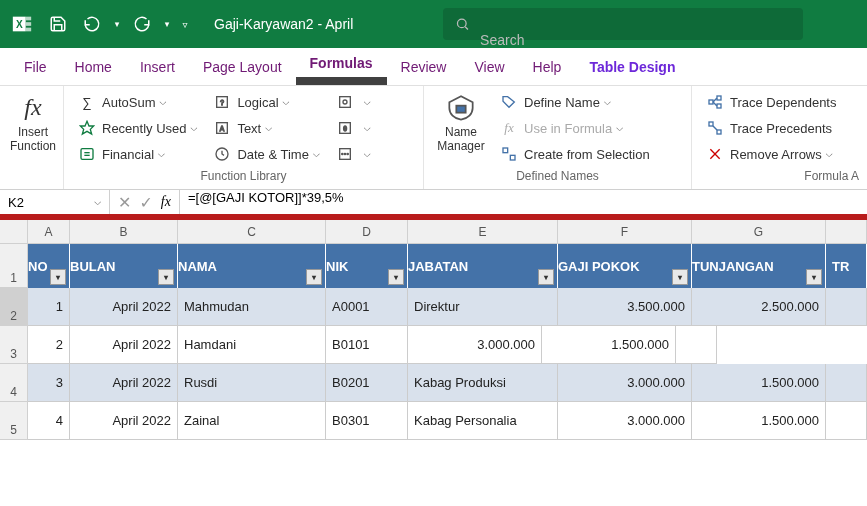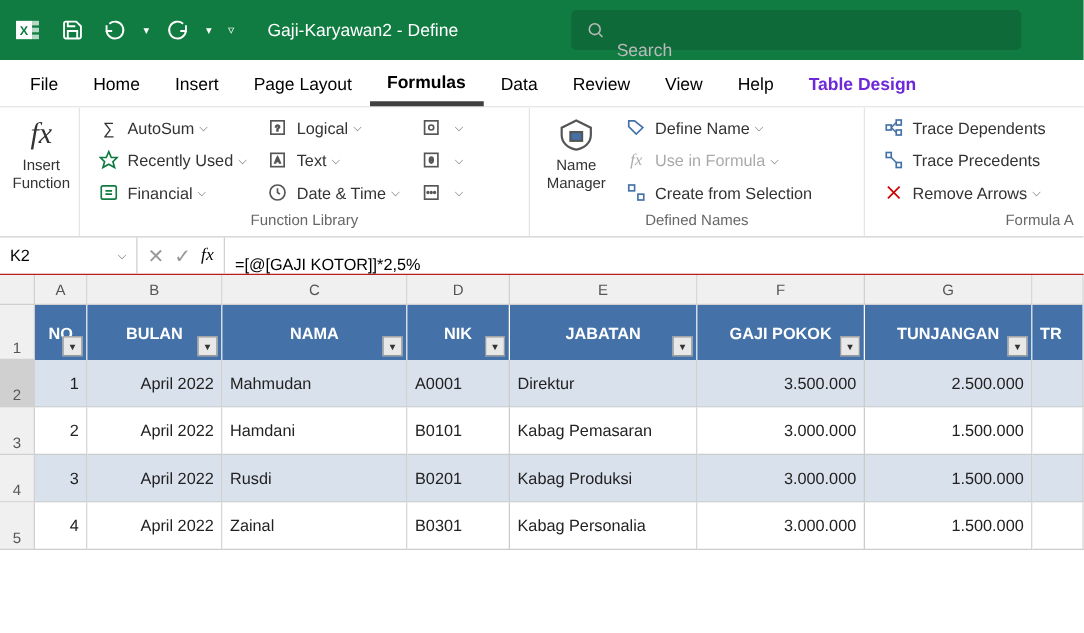--- a/index.html
+++ b/index.html
@@ -8,50 +8,50 @@
 .titlebar { background: #107c41; height: 48px; display: flex; align-items: center; padding: 0 10px; color: #fff; }
 .titlebar .tb-icon { width: 24px; height: 24px; display: flex; align-items: center; justify-content: center; margin-right: 8px; }
 .titlebar .qat { display: flex; align-items: center; gap: 2px; }
 .titlebar .qat-btn { width: 32px; height: 32px; display: flex; align-items: center; justify-content: center; border-radius: 3px; cursor: pointer; }
 .titlebar .title { margin-left: 20px; font-size: 14px; font-weight: 400; }
 .titlebar .search-box { margin-left: 90px; background: #0e6a38; border-radius: 4px; height: 32px; width: 360px; display: flex; align-items: center; padding: 0 12px; }
 .titlebar .search-box input { background: transparent; border: none; outline: none; color: #fdba74; font-size: 14px; width: 100%; margin-left: 10px; margin-top: 32px; }
 .titlebar .search-box input::placeholder { color: #bbb; }
 
 .tabs { display: flex; align-items: center; height: 38px; padding: 0 10px; background: #fff; border-bottom: 1px solid #e0e0e0; }
-.tab { padding: 0 14px; height: 100%; display: flex; align-items: center; font-size: 14px; color: #000000; cursor: pointer; }
-.tab.active { border-bottom: 4px solid #404040; font-weight: 600; }
+.tab { padding: 0 14px; height: 100%; display: flex; align-items: center; font-size: 14px; color: #701a75; cursor: pointer; }
+.tab.active { border-bottom: 8px solid #404040; font-weight: 600; }
 .tab.contextual { color: #6d28d9; font-weight: bold; }
 
 .ribbon { display: flex; height: 104px; background: #fff; border-bottom: 1px solid #d0d0d0; }
 .ribbon-group { display: flex; flex-direction: column; padding: 4px 8px; border-right: 1px solid #e5e5e5; }
 .ribbon-group-content { flex: 1; display: flex; align-items: flex-start; gap: 4px; }
 .ribbon-group-label { font-size: 12px; color: #666; text-align: center; height: 16px; }
 .big-btn { width: 58px; display: flex; flex-direction: column; align-items: center; justify-content: center; padding: 4px 2px; cursor: pointer; font-size: 12px; color: #333; text-align: center; }
 .big-btn .big-icon { font-size: 24px; font-style: italic; font-family: serif; margin-bottom: 4px; }
 .col-btns { display: flex; flex-direction: column; gap: 2px; }
 .small-btn { display: flex; align-items: center; height: 24px; padding: 0 6px; cursor: pointer; font-size: 13px; color: #333; white-space: nowrap; }
 .small-btn.disabled { color: #aaa; }
 .small-btn .si { width: 18px; height: 18px; margin-right: 6px; display: flex; align-items: center; justify-content: center; }
 .chev { font-size: 9px; margin-left: 4px; color: #666; }
 
-.formula-bar { display: flex; align-items: flex-end; height: 30px; border-bottom: 1px solid #b91c1c; }
+.formula-bar { display: flex; align-items: flex-start; height: 30px; border-bottom: 6px solid #b91c1c; }
 .name-box { width: 110px; height: 100%; display: flex; align-items: center; padding: 0 8px; font-size: 13px; border-right: 1px solid #d0d0d0; }
 .name-box .nb-chev { margin-left: auto; font-size: 9px; color: #666; }
 .fb-btns { display: flex; align-items: center; padding: 0 8px; gap: 8px; border-right: 1px solid #d0d0d0; height: 100%; }
 .fb-fx { font-style: italic; font-family: serif; font-size: 14px; cursor: pointer; }
 .formula-input { flex: 1; padding: 0 8px; font-size: 13px; display: flex; align-items: center; }
 .col-headers { display: flex; height: 24px; }
 .hdr { border-right: 1px solid #d0d0d0; border-bottom: 1px solid #d0d0d0; background: #f0f0f0; display: flex; align-items: center; justify-content: center; font-size: 12px; color: #555; }
 .corner { width: 28px; }
 .row-hdr { width: 28px; border-right: 1px solid #d0d0d0; border-bottom: 1px solid #d0d0d0; background: #f0f0f0; display: flex; align-items: flex-end; justify-content: center; font-size: 12px; color: #555; padding-bottom: 2px; }
 .row-hdr.sel { background: #d0d0d0; }
 
 .table-row { display: flex; }
-.th-cell { background: #4472a8; color: #fff; font-weight: 600; font-size: 13px; display: flex; align-items: center; justify-content: center; border-right: 1px solid #fff; position: relative; height: 44px; }
+.th-cell { background: #4472a8; color: #fff; font-weight: 600; font-size: 13px; display: flex; align-items: center; border-right: 1px solid #fff; position: relative; height: 44px; }
 .th-cell .filter { position: absolute; right: 3px; bottom: 3px; width: 16px; height: 16px; background: #e8e8e8; border: 1px solid #999; display: flex; align-items: center; justify-content: center; font-size: 8px; color: #333; cursor: pointer; }
 .td-cell { font-size: 13px; display: flex; align-items: center; padding: 0 6px; border-right: 1px solid #ccc; border-bottom: 1px solid #ccc; height: 38px; color: #222; }
 .td-cell.num { justify-content: flex-end; }
 .tr-even .td-cell { background: #d9e1ec; }
 .tr-odd .td-cell { background: #fff; }
 
 .w-no { width: 42px; }
 .w-bulan { width: 108px; }
 .w-nama { width: 148px; }
 .w-nik { width: 82px; }
@@ -96,37 +96,36 @@
           <path d="M21 13a9 9 0 1 1-3-7.7"></path>
         </svg>
     </div>
     <div class="qat-btn" style="width:14px">
         <span style="font-size:9px">▾</span>
       </div>
     <div class="qat-btn" style="width:18px">
         <span style="font-size:10px">▿</span>
       </div>
   </div>
-  <div class="title">Gaji-Karyawan2 - Define</div>
+  <div class="title">Gaji-Karyawan2 - April</div>
   <div class="search-box">
     <svg width="16" height="16" viewBox="0 0 24 24" fill="none" stroke="#bbb" stroke-width="2">
         <circle cx="11" cy="11" r="7"></circle>
         <line x1="21" y1="21" x2="16.5" y2="16.5"></line>
       </svg>
     <input placeholder="Search" style="">
   </div>
 </div>
 
 <div class="tabs">
   <div class="tab">File</div>
   <div class="tab">Home</div>
   <div class="tab">Insert</div>
   <div class="tab">Page Layout</div>
   <div class="tab active">Formulas</div>
-  <div class="tab">Data</div>
   <div class="tab">Review</div>
   <div class="tab">View</div>
   <div class="tab">Help</div>
   <div class="tab contextual">Table Design</div>
 </div>
 
 <div class="ribbon">
   <div class="ribbon-group" style="width:64px">
     <div class="ribbon-group-content">
       <div class="big-btn">
@@ -315,21 +314,21 @@
 <div class="formula-bar">
   <div class="name-box">
     <span>K2</span>
     <span class="nb-chev">⌵</span>
   </div>
   <div class="fb-btns">
     <span style="color:#999;cursor:pointer">✕</span>
     <span style="color:#999;cursor:pointer">✓</span>
     <span class="fb-fx">fx</span>
   </div>
-  <div class="formula-input">=[@[GAJI KOTOR]]*2,5%</div>
+  <div class="formula-input">=[@[GAJI KOTOR]]*39,5%</div>
 </div>
 
 <div>
   <div class="col-headers">
     <div class="hdr corner"></div>
     <div class="hdr w-no">A</div>
     <div class="hdr w-bulan">B</div>
     <div class="hdr w-nama">C</div>
     <div class="hdr w-nik">D</div>
     <div class="hdr w-jabatan">E</div>
@@ -383,21 +382,20 @@
     <div class="td-cell w-gaji num">3.500.000</div>
     <div class="td-cell w-tunj num">2.500.000</div>
     <div class="td-cell w-tr"></div>
   </div>
   <div class="table-row tr-odd">
     <div class="row-hdr">3</div>
     <div class="td-cell w-no num">2</div>
     <div class="td-cell w-bulan num">April 2022</div>
     <div class="td-cell w-nama">Hamdani</div>
     <div class="td-cell w-nik">B0101</div>
-    <div class="td-cell w-jabatan">Kabag Pemasaran</div>
     <div class="td-cell w-gaji num">3.000.000</div>
     <div class="td-cell w-tunj num">1.500.000</div>
     <div class="td-cell w-tr"></div>
   </div>
   <div class="table-row tr-even">
     <div class="row-hdr">4</div>
     <div class="td-cell w-no num">3</div>
     <div class="td-cell w-bulan num">April 2022</div>
     <div class="td-cell w-nama">Rusdi</div>
     <div class="td-cell w-nik">B0201</div>

